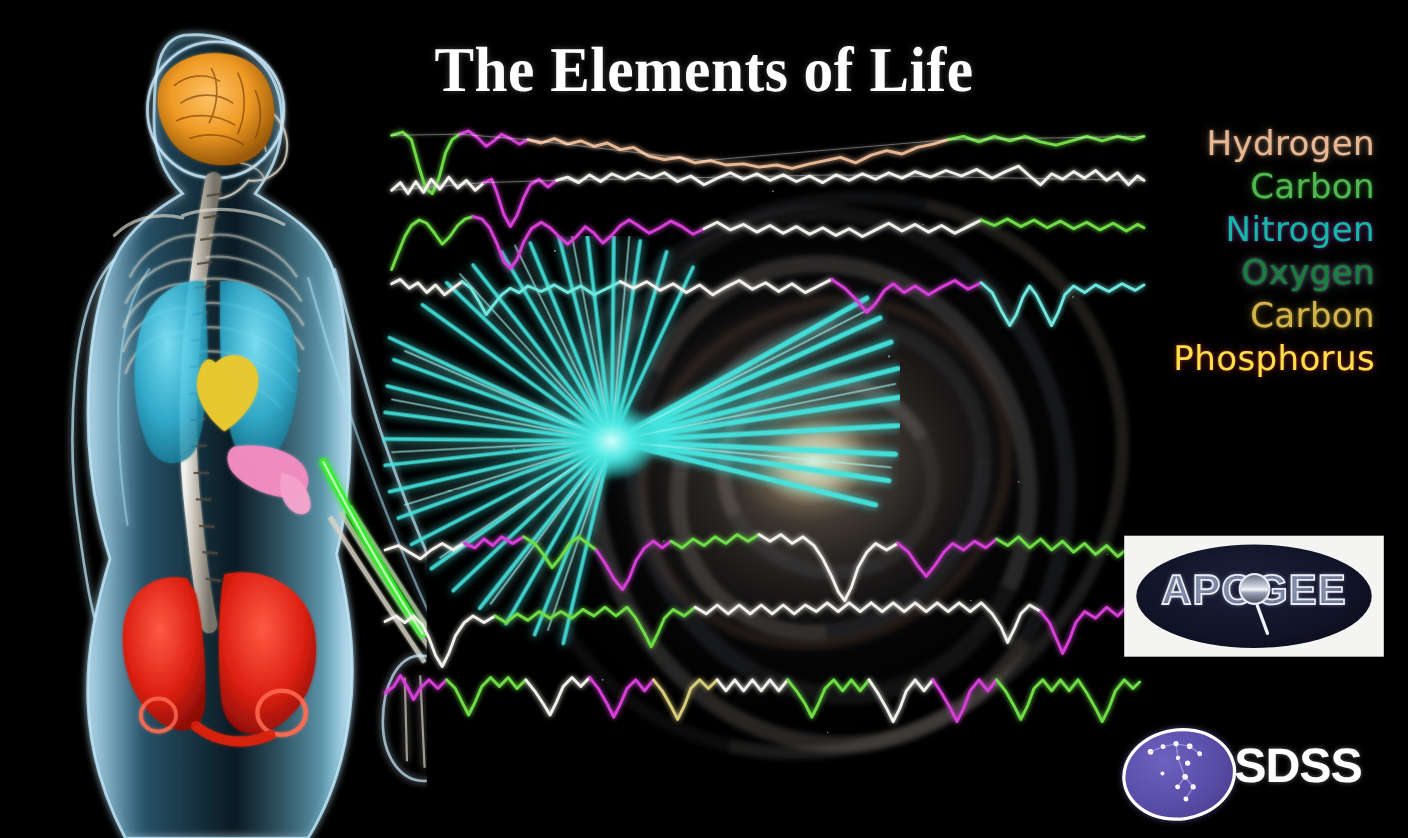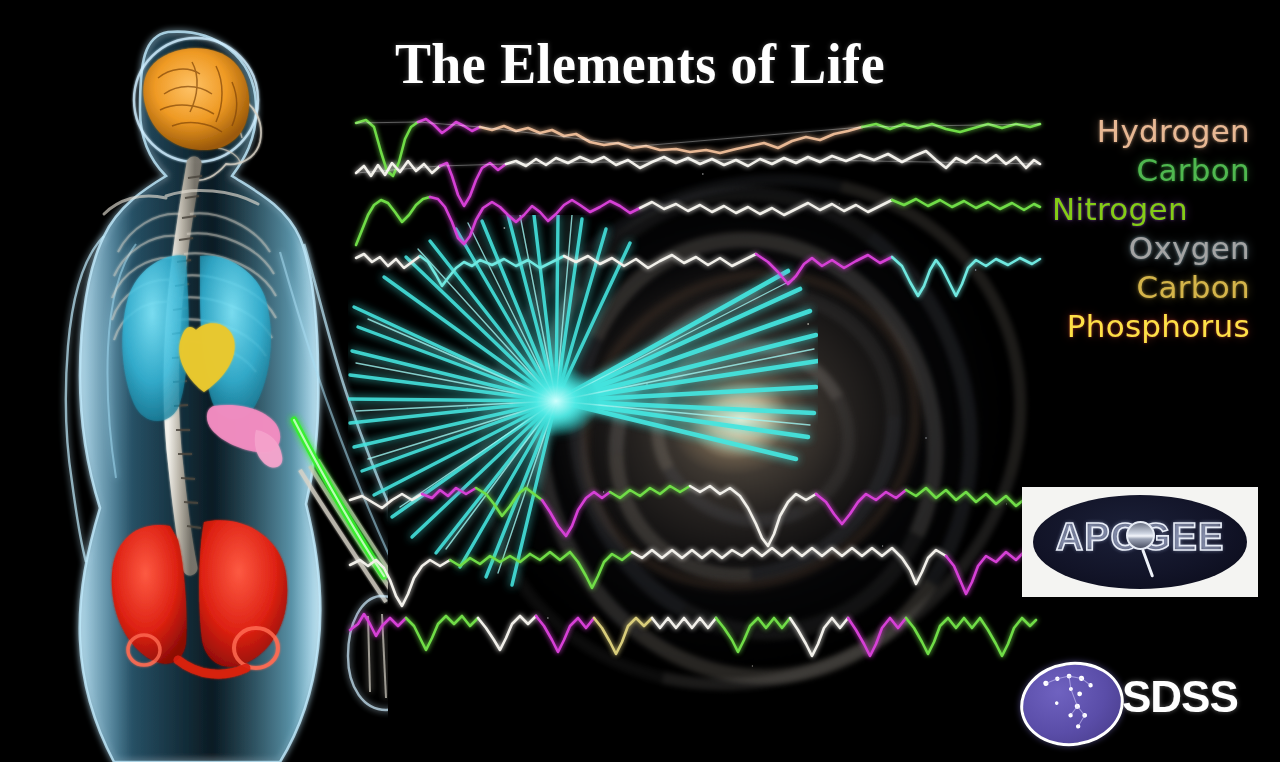--- a/index.html
+++ b/index.html
@@ -631,22 +631,22 @@
         <path d="M356 173 L440 166 L506 164 L760 159 L1040 164" stroke="#ffffff" stroke-opacity=".35"></path>
       </g>
     </svg>
   </div>
 
   <div class="title">The Elements of Life</div>
 
   <div class="legend">
     <div class="legend-item" style="color: rgb(232, 184, 148); text-shadow: rgba(232, 184, 148, 0.4) 0px 0px 10px, rgba(232, 184, 148, 0.6) 0px 0px 3px;">Hydrogen</div>
     <div class="legend-item" style="color: rgb(79, 184, 79); text-shadow: rgba(79, 184, 79, 0.4) 0px 0px 10px, rgba(79, 184, 79, 0.6) 0px 0px 3px;">Carbon</div>
-    <div class="legend-item" style="color: #84cc16; text-shadow: rgba(160, 94, 208, 0.4) 0px 0px 10px, rgba(160, 94, 208, 0.6) 0px 0px 3px; text-align: center;">Nitrogen</div>
-    <div class="legend-item" style="color: #a3a3a3; text-shadow: rgba(184, 220, 232, 0.4) 0px 0px 10px, rgba(184, 220, 232, 0.6) 0px 0px 3px;">Oxygen</div>
+    <div class="legend-item" style="color: #14b8a6; text-shadow: rgba(160, 94, 208, 0.4) 0px 0px 10px, rgba(160, 94, 208, 0.6) 0px 0px 3px;">Nitrogen</div>
+    <div class="legend-item" style="color: #15803d; text-shadow: rgba(184, 220, 232, 0.4) 0px 0px 10px, rgba(184, 220, 232, 0.6) 0px 0px 3px;">Oxygen</div>
     <div class="legend-item" style="color: rgb(212, 180, 74); text-shadow: rgba(212, 180, 74, 0.4) 0px 0px 10px, rgba(212, 180, 74, 0.6) 0px 0px 3px;">Carbon</div>
     <div class="legend-item" style="color: #fde047; text-shadow: rgba(226, 75, 56, 0.4) 0px 0px 10px, rgba(226, 75, 56, 0.6) 0px 0px 3px;">Phosphorus</div>
   </div>
 
   <div class="apogee-logo">
     <div class="apogee-ellipse"></div>
     <div class="apogee-text">APOGEE</div>
     <div class="apogee-lens"></div>
     <div class="apogee-handle"></div>
   </div>

